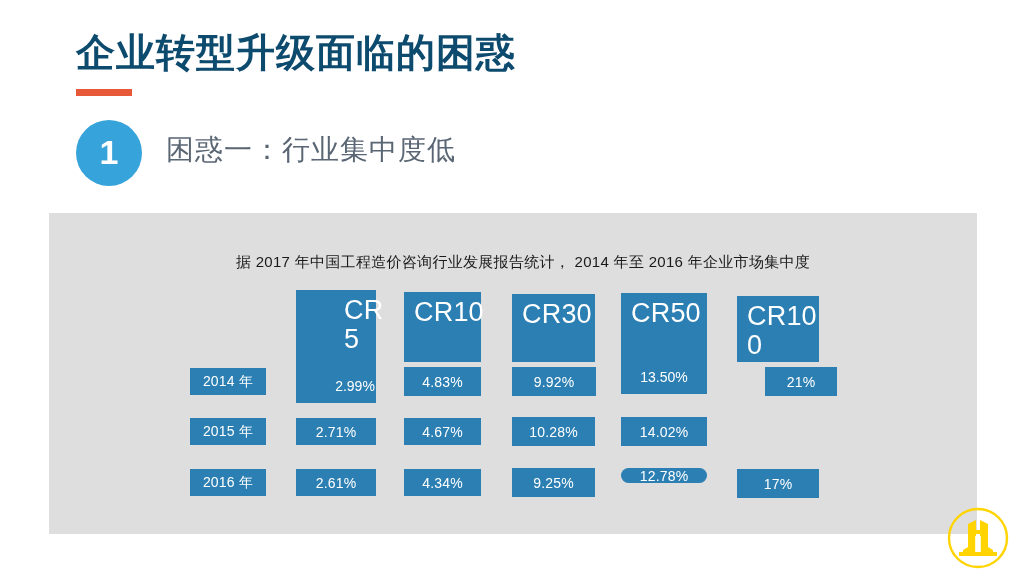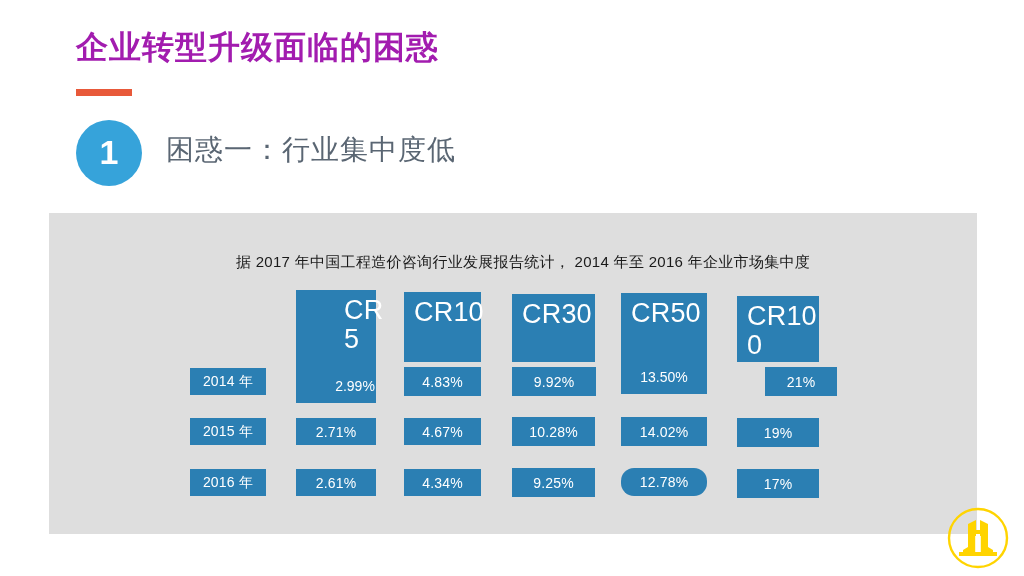--- a/index.html
+++ b/index.html
@@ -6,22 +6,22 @@
   body{
     width:1024px;height:576px;position:relative;overflow:hidden;
     background:#ffffff;
     font-family:"Liberation Sans","DejaVu Sans",sans-serif;
     -webkit-font-smoothing:antialiased;
   }
 
   
   #slide-title{
     position:absolute;left:76px;top:26px;
-    font-size:32px;font-weight:bold;letter-spacing:1px;
-    color:#a21caf;white-space:nowrap;
+    font-size:39px;font-weight:bold;letter-spacing:1px;
+    color:#0c4a6e;white-space:nowrap;
   }
   #title-rule{
     position:absolute;left:76px;top:89px;
     width:56px;height:7px;background:#E8593A;
   }
 
   
   #step-badge{
     position:absolute;left:76px;top:120px;
     width:66px;height:66px;border-radius:50%;
@@ -123,31 +123,30 @@
     <div class="cell yearlabel" style="left:141px;top:205px;width:76px;height:27px;">2015 年</div>
 
     <div class="cell val" style="left:247px;top:205px;width:80px;height:27px;">2.71%</div>
 
     <div class="cell val" style="left:355px;top:205px;width:77px;height:27px;">4.67%</div>
 
     <div class="cell val" style="left:463px;top:204px;width:83px;height:29px;">10.28%</div>
 
     <div class="cell val" style="left:572px;top:204px;width:86px;height:29px;">14.02%</div>
 
-    <div class="cell val" style="left:688px;top:205px;width:82px;height:29px;">19%</div>
 
     <div class="cell yearlabel" style="left:141px;top:256px;width:76px;height:27px;">2016 年</div>
 
     <div class="cell val" style="left:247px;top:256px;width:80px;height:27px;">2.61%</div>
 
     <div class="cell val" style="left:355px;top:256px;width:77px;height:27px;">4.34%</div>
 
     <div class="cell val" style="left:463px;top:255px;width:83px;height:29px;">9.25%</div>
 
-    <div class="cell val" style="left:572px;top:255px;width:86px;height:28px;border-radius:13px;">12.78%</div>
+    <div class="cell val" style="left:572px;top:255px;width:86px;height:15px;border-radius:13px;">12.78%</div>
 
     <div class="cell val" style="left:688px;top:256px;width:82px;height:29px;">17%</div>
 
   </div>
 </div>
 
 <svg id="logo" viewBox="0 0 64 64">
   <circle cx="32" cy="32" r="29" fill="none" stroke="#FFD400" stroke-width="2.4"></circle>
   <path d="M17 48 L17 44 L22 41 L22 18 L30 14 L30 48 Z" fill="#FFD400"></path>
   <path d="M47 48 L47 44 L42 41 L42 18 L34 14 L34 48 Z" fill="#FFD400"></path>

